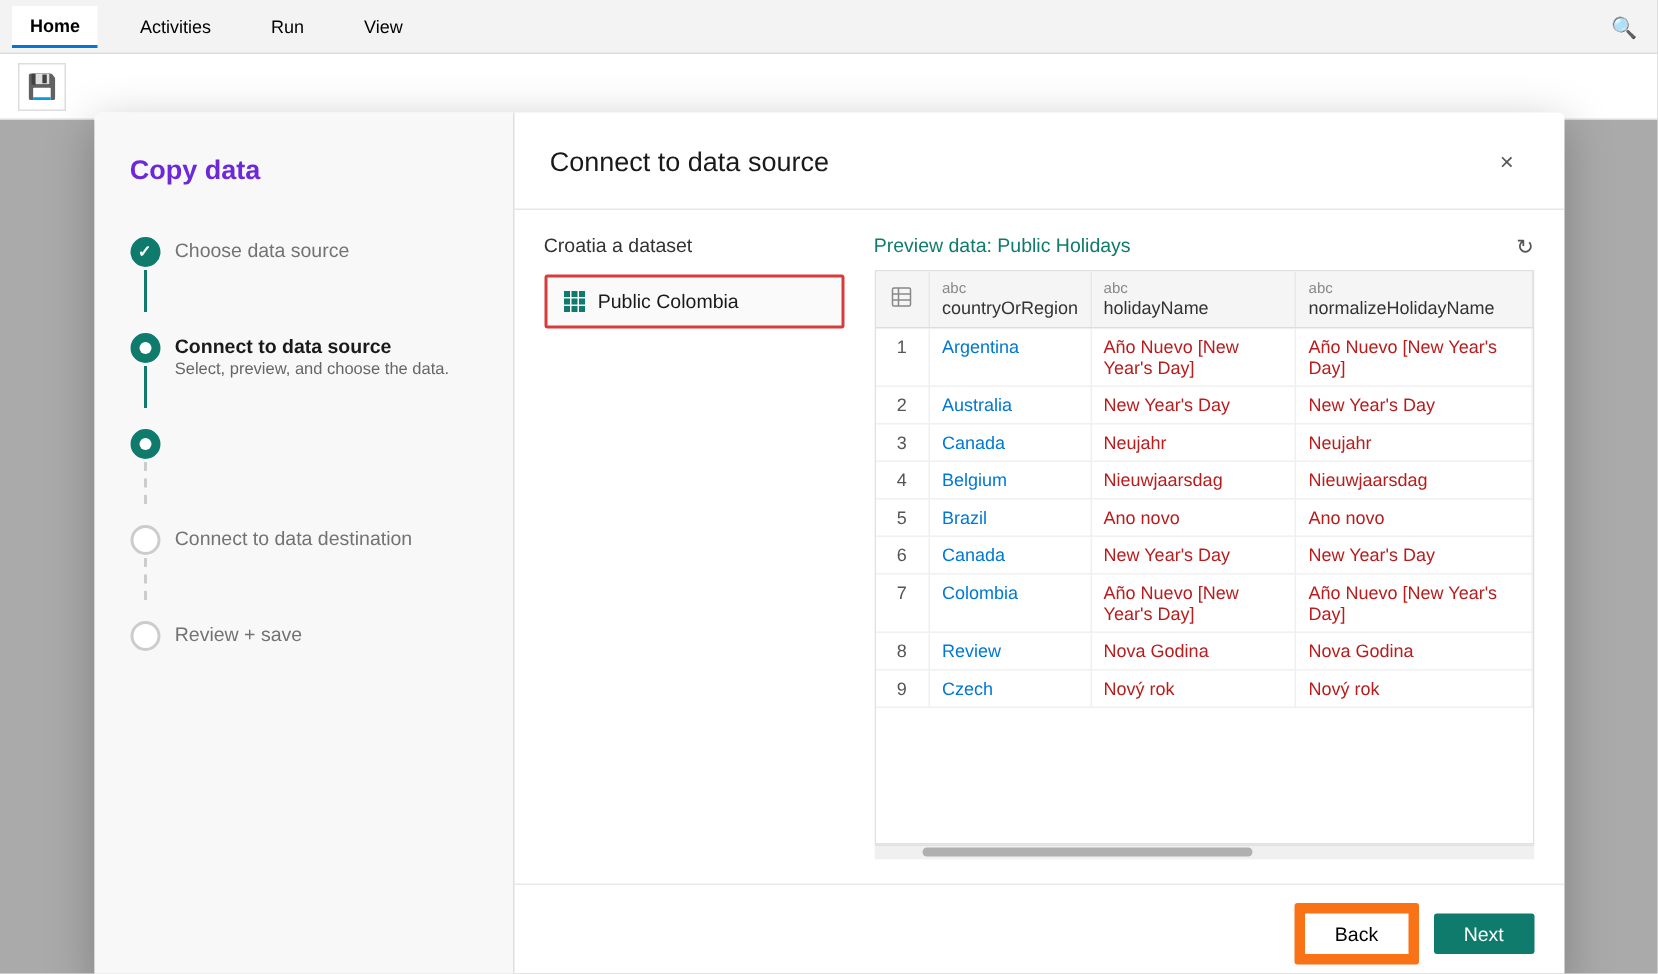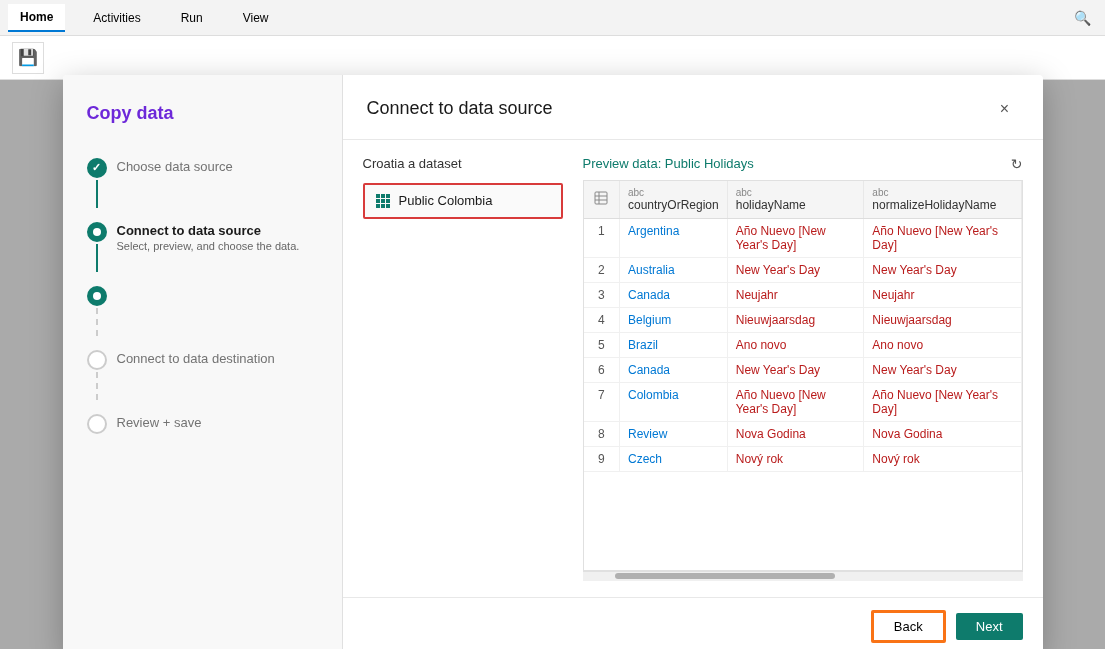--- a/index.html
+++ b/index.html
@@ -338,21 +338,21 @@
     .content-footer {
       display: flex;
       align-items: center;
       justify-content: flex-end;
       padding: 12px 20px;
       border-top: 1px solid #e8e8e8;
       gap: 10px;
     }
     .btn-back {
       padding: 6px 20px;
-      border: 3px solid #f97316;
+      border: 7px solid #f97316;
       background: white;
       cursor: pointer;
       font-size: 13px;
       border-radius: 2px;
     }
     .btn-next {
       padding: 6px 20px;
       border: none;
       background: #0e7b6c;
       color: #ffffff;

